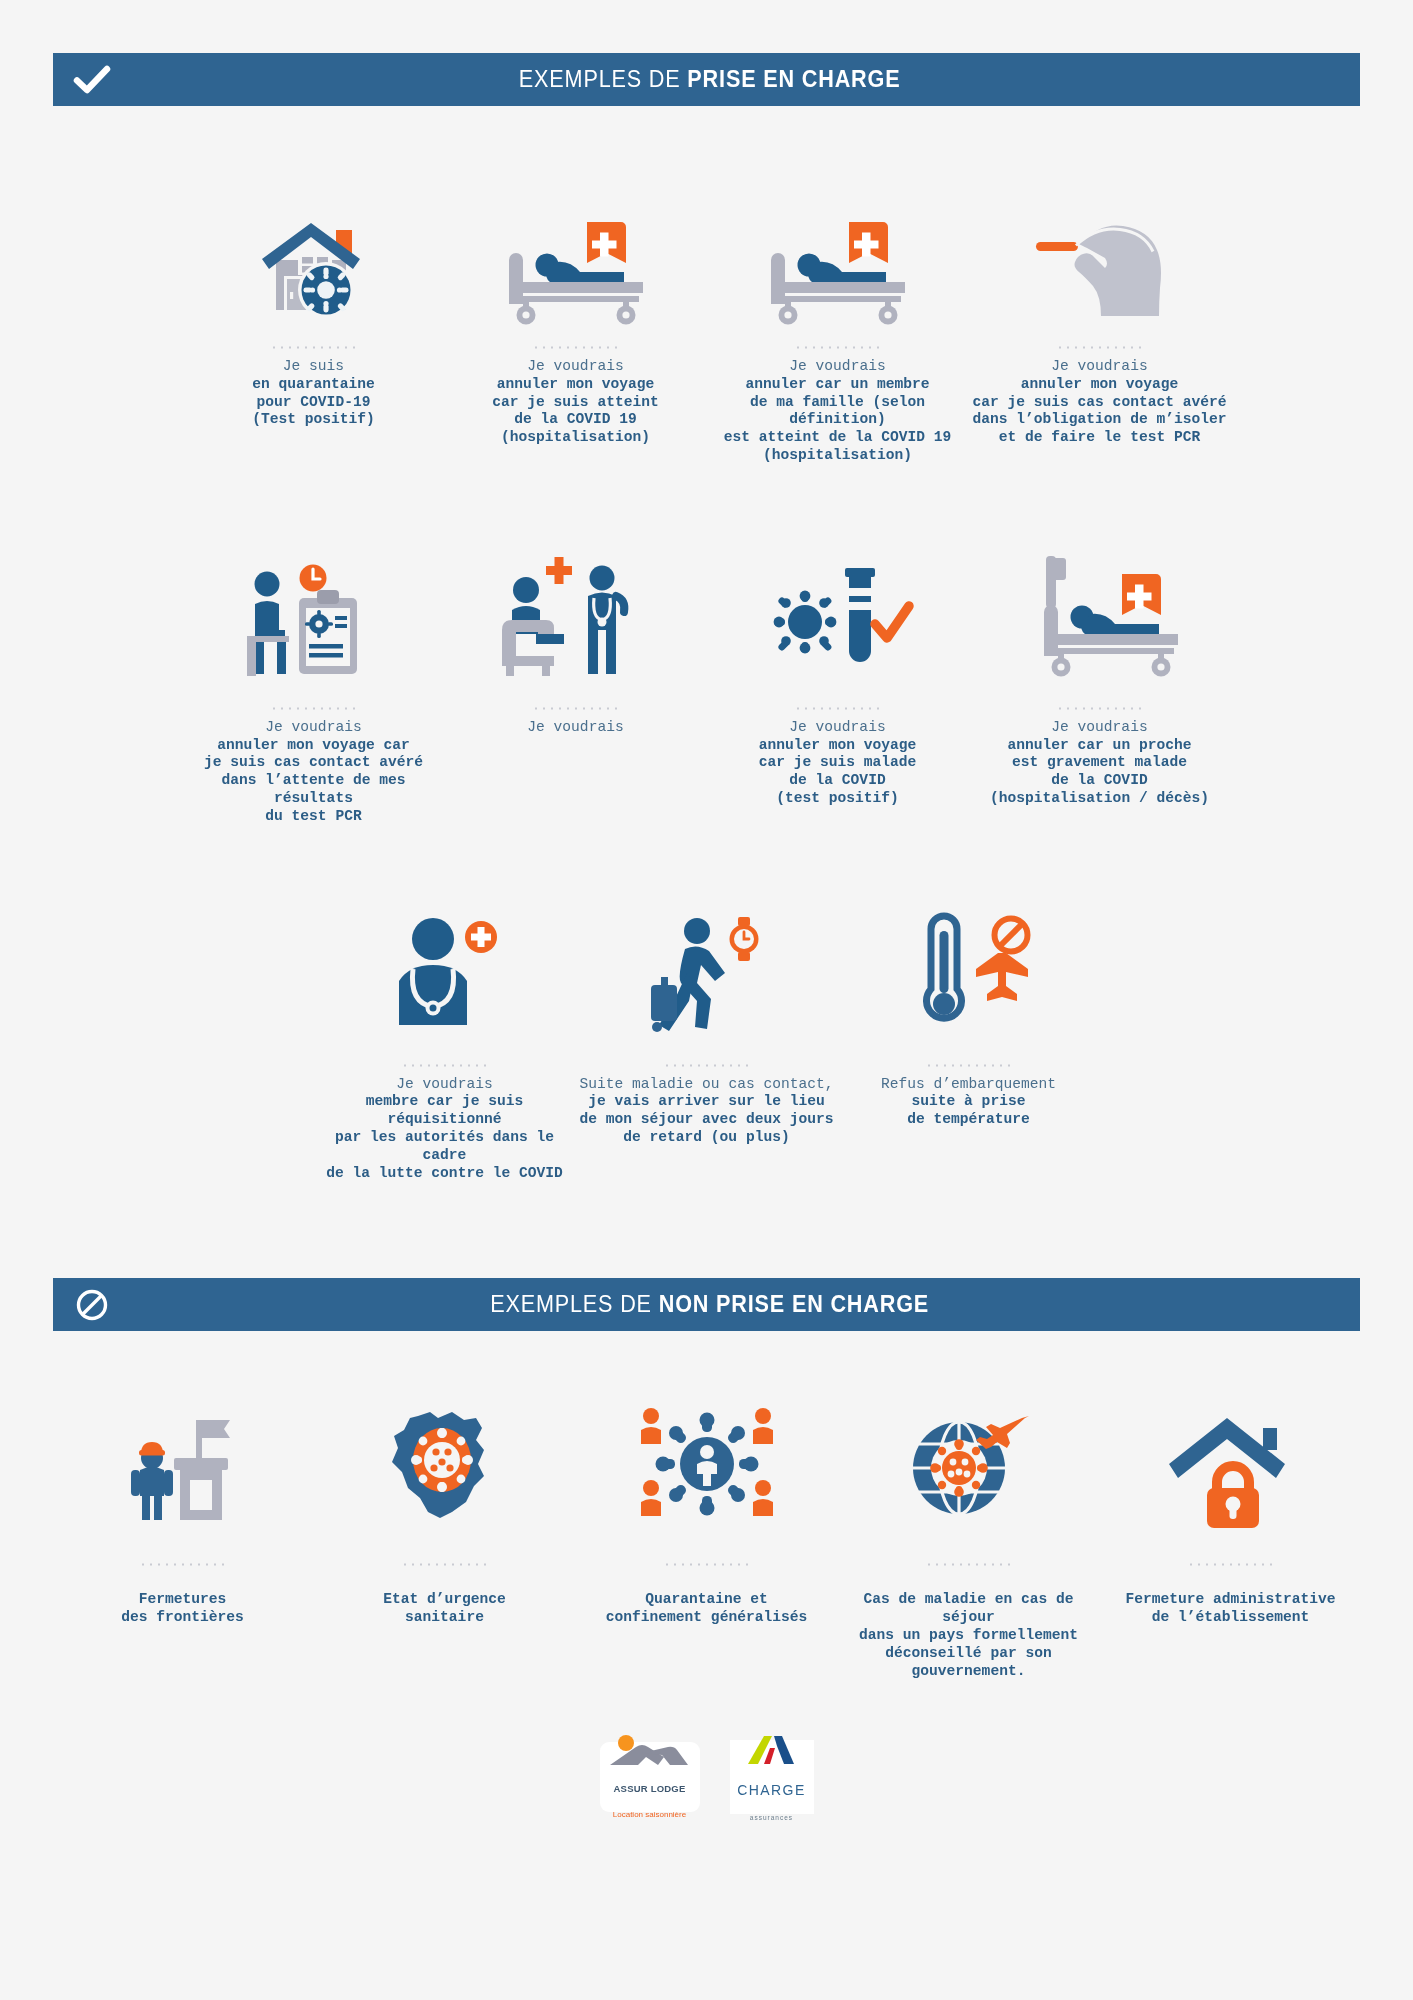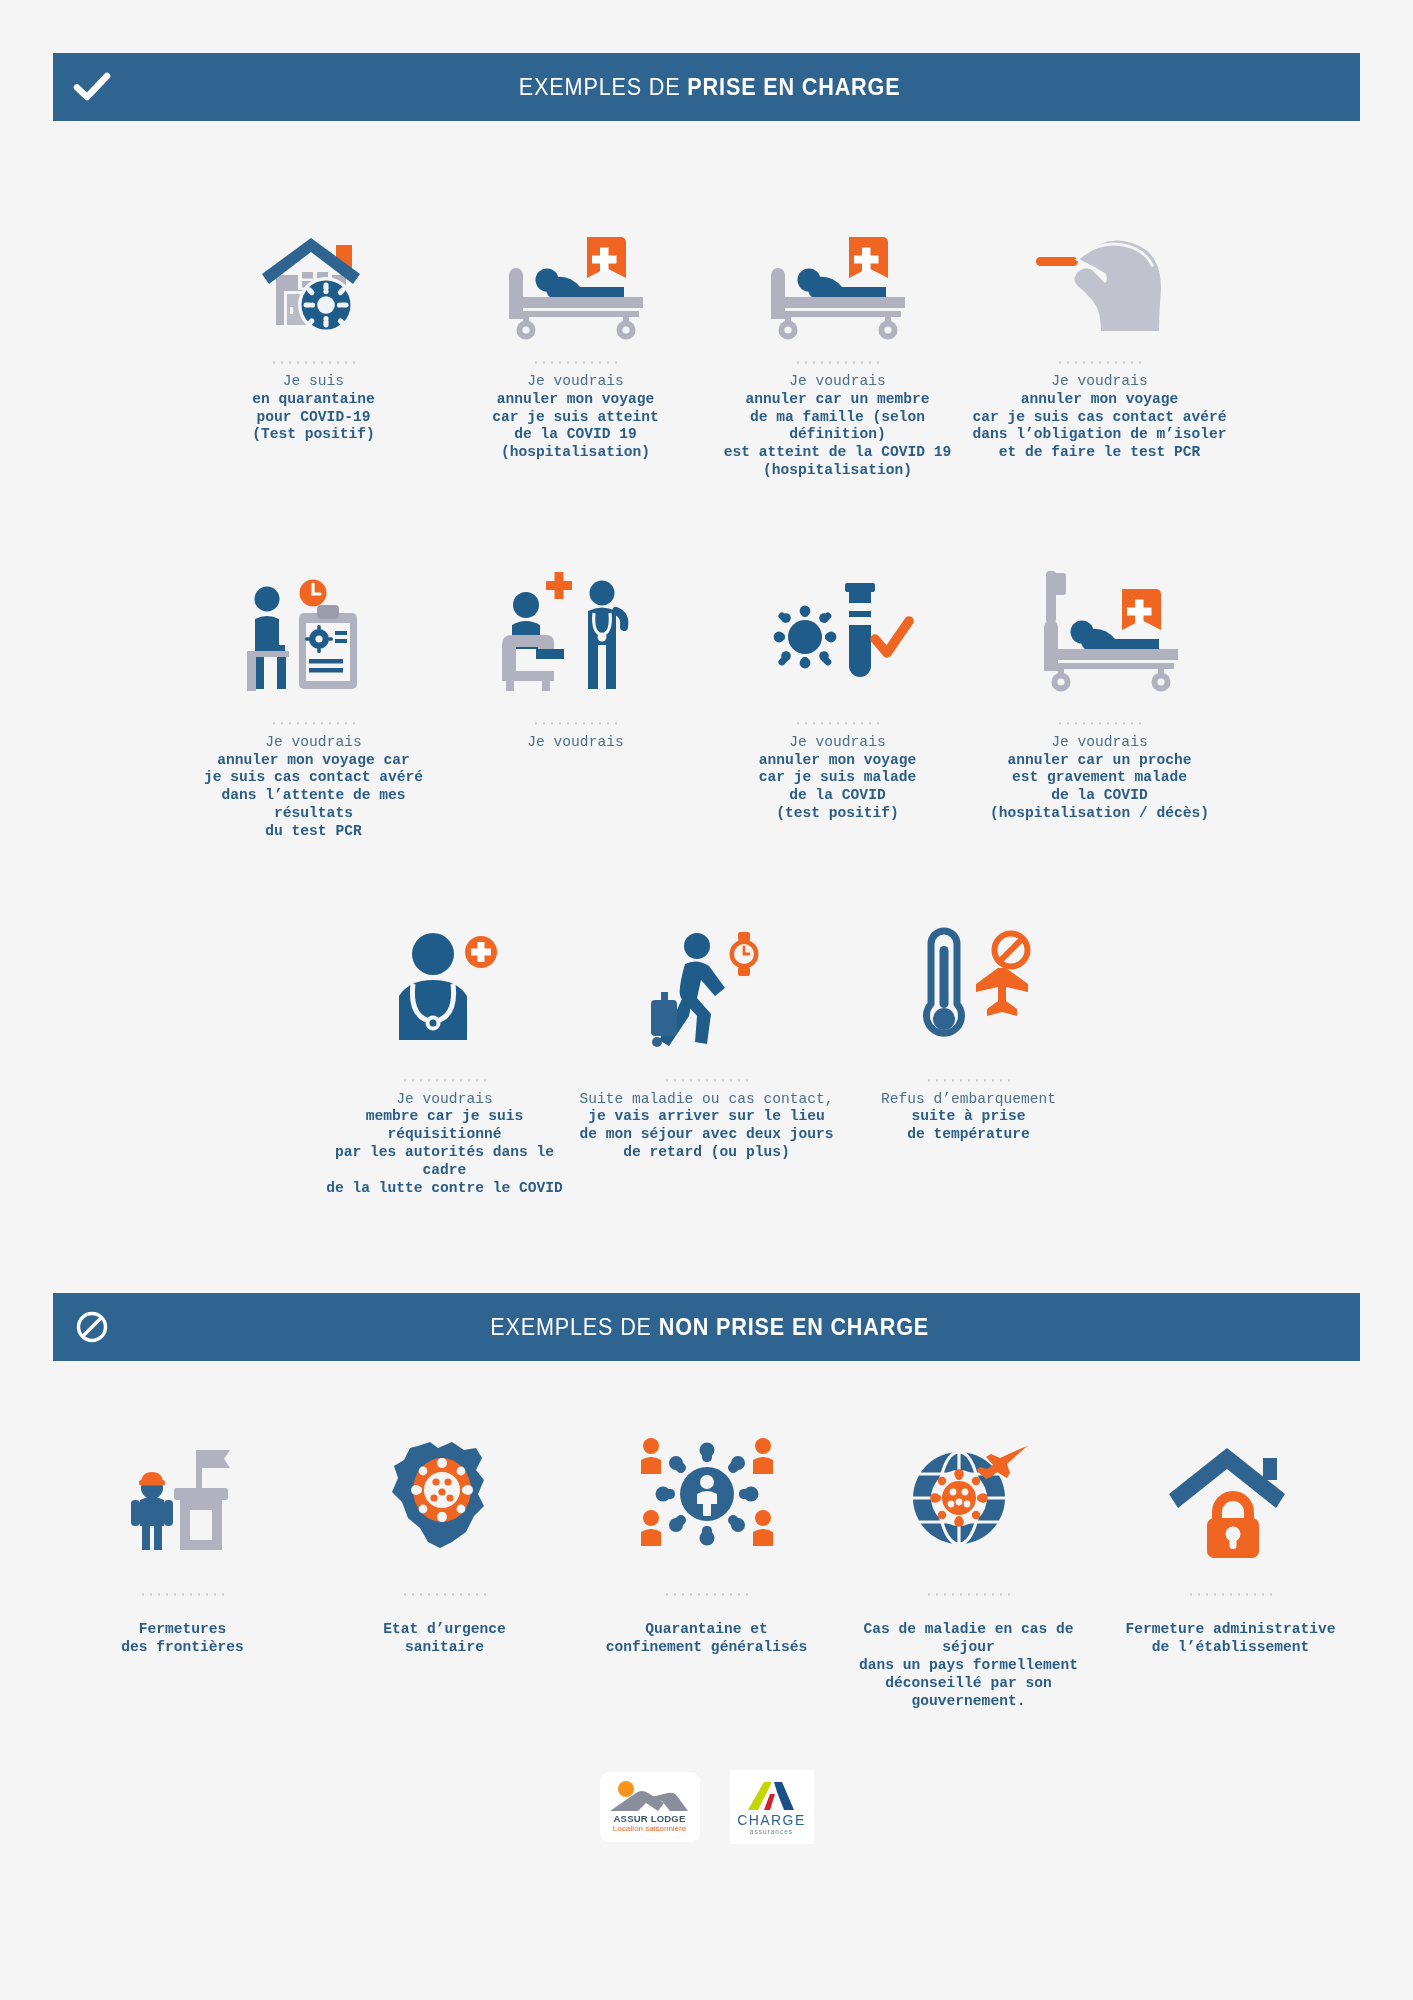--- a/index.html
+++ b/index.html
@@ -25,21 +25,21 @@
     margin:0 auto;
     background:var(--page);
     position:relative;
     padding:0 0 0 0;
     overflow:hidden;
   }
 
   
   .banner{
     margin:53px 53px 0 53px;
-    height:68px;
+    height:53px;
     background:var(--blue);
     display:flex;
     align-items:center;
     position:relative;
   }
   .banner.second{margin-top:0;}
   .banner-icon{
     width:78px;
     display:flex;
     align-items:center;
@@ -135,21 +135,21 @@
   }
   .logo-txt-assur2{
     font-size:8px;color:var(--orange);
   }
   .logo-txt-areas{
     font-size:14px;color:#2f6491;letter-spacing:1.4px;
   }
   .logo-txt-areas2{
     font-size:6.5px;color:#6b7d8c;letter-spacing:1px;
   }
-  .logo-inner{display:flex;flex-direction:column;align-items:center;justify-content:center;gap:0;}
+  .logo-inner{display:flex;flex-direction:column;align-items:center;justify-content:center;gap:16px;}
   svg{display:block;overflow:visible;}
 </style>
 </head>
 <body>
 
 <div class="page">
 
   <div class="banner">
     <div class="banner-icon">
       <svg width="34" height="28" viewBox="0 0 34 28">

